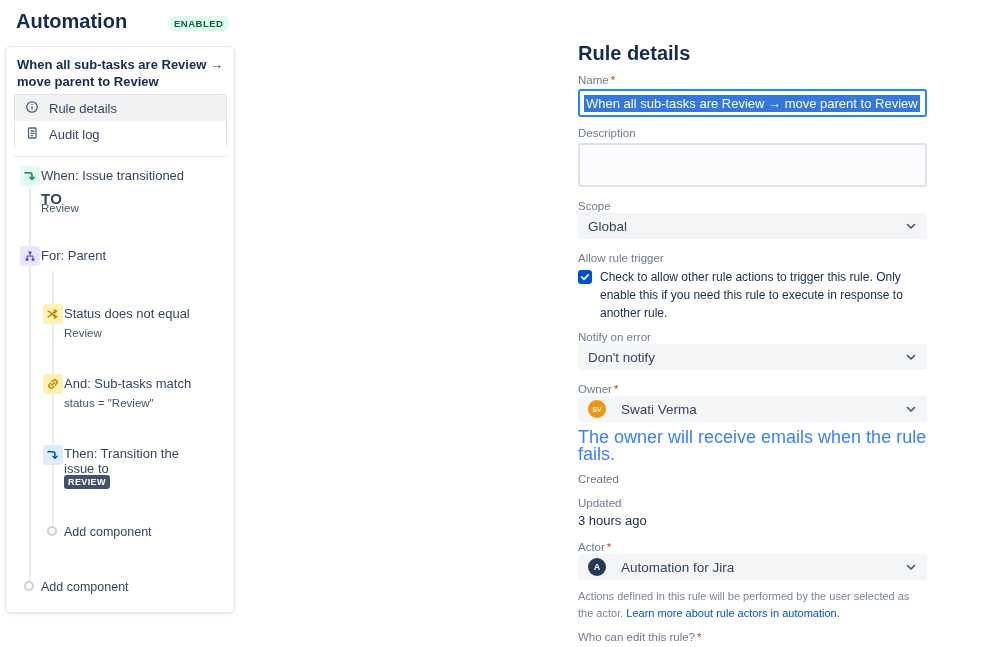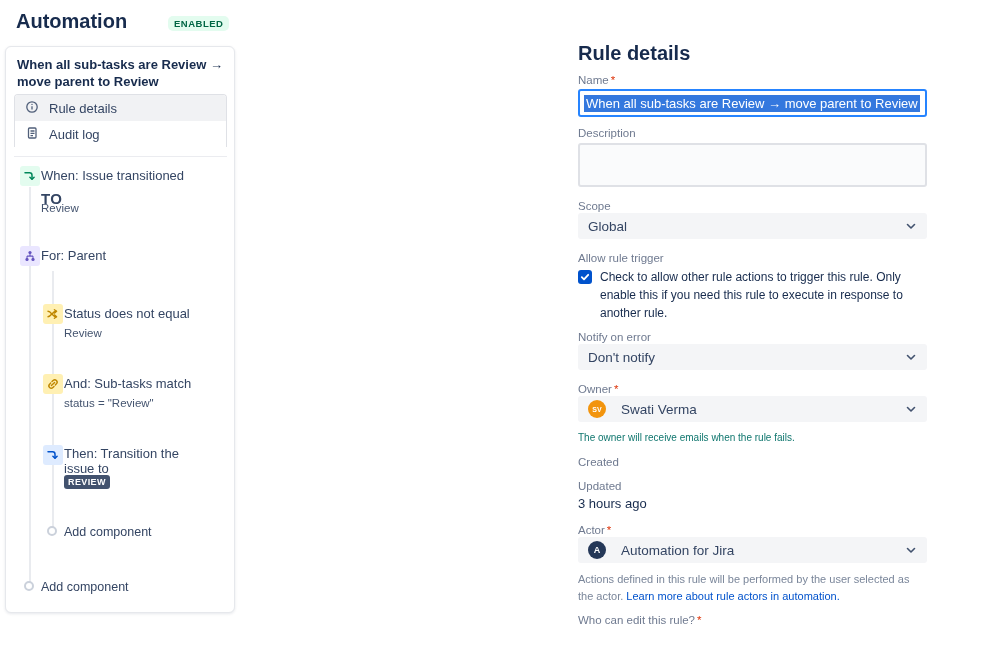--- a/index.html
+++ b/index.html
@@ -50,21 +50,21 @@
   .sel-text { background:#3478DE; color:#fff; font-size:13px; padding:1px 2px; white-space:nowrap; }
   .desc-area { margin-top:3px; width:100%; height:44px; background:#FAFBFC; border:2px solid #DFE1E6;
     border-radius:3px; resize:none; font-family:"Liberation Sans",sans-serif; font-size:13px; }
   .select { margin-top:0; height:26px; background:#F4F5F7; border-radius:3px; display:flex;
     align-items:center; padding:0 10px; font-size:13.5px; color:#344563; cursor:pointer; gap:15px; }
   .select .chev { margin-left:auto; display:flex; }
   .cb-row { margin-top:3px; display:flex; gap:8px; }
   .checkbox { width:14px; height:14px; min-width:14px; margin-top:2px; background:#0052CC;
     border-radius:3px; display:flex; align-items:center; justify-content:center; cursor:pointer; }
   .cb-text { font-size:12px; line-height:18px; color:#172B4D; }
-  .help-text { font-size:10px; line-height:17px; color:#0f766e; }
+  .help-text { font-size:18px; line-height:17px; color:#3b82f6; }
   .meta-value { font-size:13px; color:#172B4D; margin-top:3px; }
   .avatar { width:18px; height:18px; border-radius:50%; display:flex; align-items:center;
     justify-content:center; color:#fff; font-weight:700; }
   .avatar.orange { background:#F2940D; font-size:7px; }
   .avatar.navy { background:#253858; font-size:9px; }
   .link { color:#0052CC; cursor:pointer; }
   .mt7{margin-top:7px}.mt8{margin-top:8px}.mt9{margin-top:9px}.mt10{margin-top:10px}
   .mt12{margin-top:12px}
 </style>
 </head>

